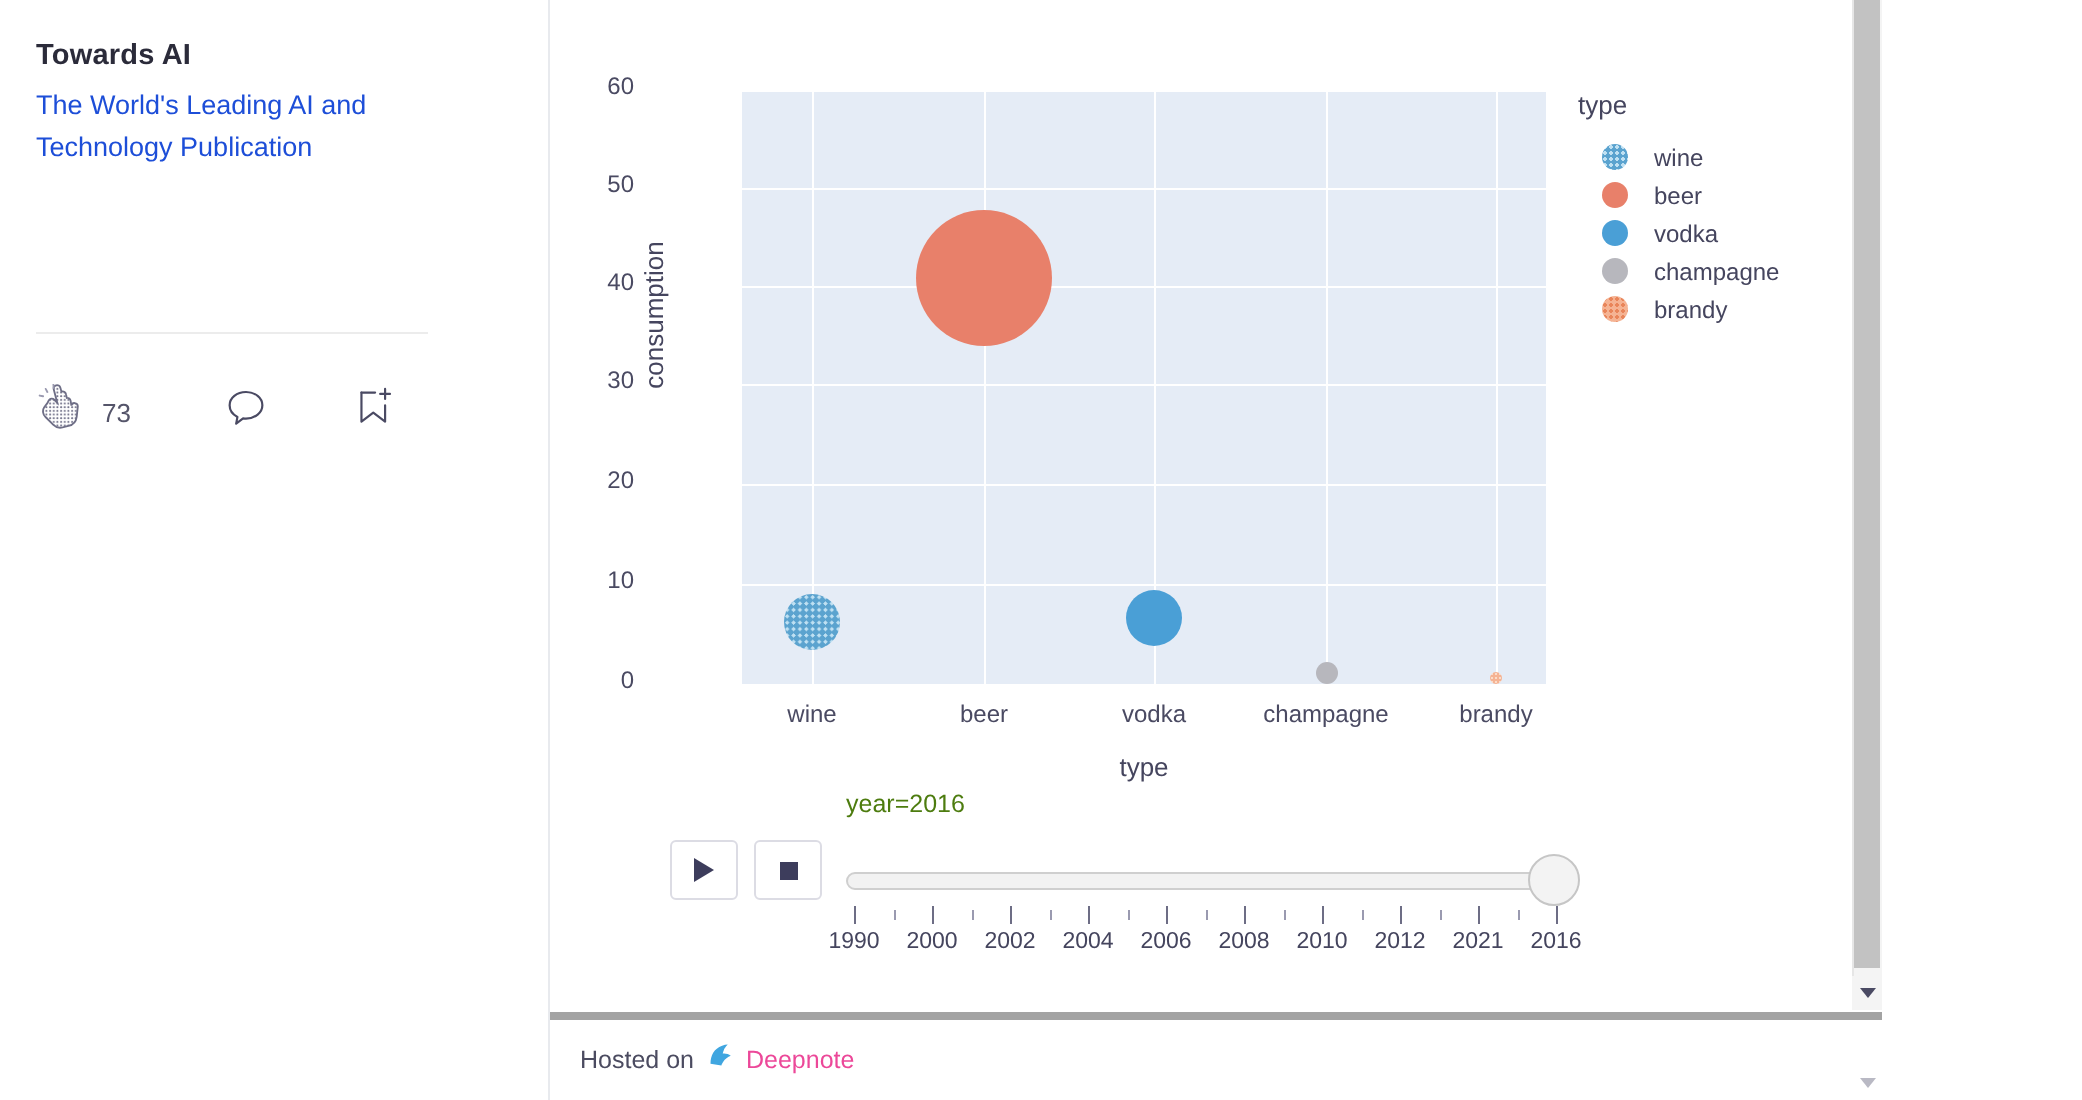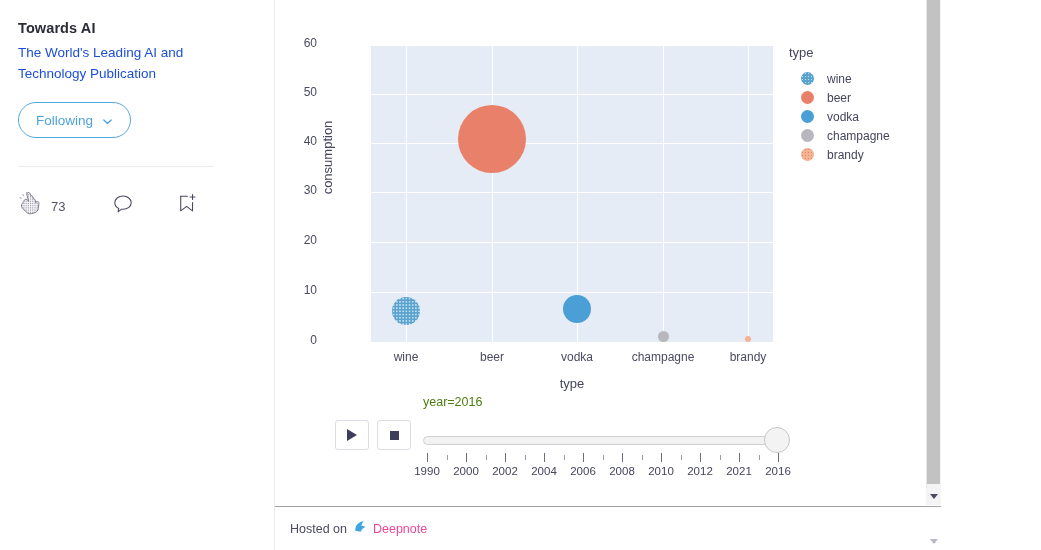--- a/index.html
+++ b/index.html
@@ -39,21 +39,21 @@
   .gap-b { width: 45px; }
 
   
   .nb-panel {
     position: absolute; left: 274px; top: 0; width: 667px; height: 550px;
     background: #fff; border-left: 1px solid #e8eaee;
   }
   .nb-scrollarea { position: absolute; left: 0; top: 0; width: 646px; height: 532px; overflow: hidden; background: #fff; }
   .nb-footer {
     position: absolute; left: 0; top: 506px; width: 666px; height: 44px;
-    background: #fff; border-top: 1px solid #a3a3a3;
+    background: #fff; border-top: 4px solid #a3a3a3;
     display: flex; align-items: center; padding-left: 15px;
   }
   .nb-footer .hosted-txt { font-size: 12.5px; color: #4b4b60; }
   .deepnote-logo { display: inline-block; margin: 0 5px 0 6px; vertical-align: -3px; }
   .deepnote-word { font-size: 12.5px; color: #ec4899; }
 
   
   .sb-track {
     position: absolute; right: 0; top: 0; width: 15px; height: 505px;
     background: #f4f4f4; border-left: 1px solid #e6e6e6;
@@ -146,28 +146,20 @@
 </style>
 </head>
 <body>
 
 <div id="root">
 
   <div class="author-panel">
     <div class="author-name">Towards AI</div>
     <div class="author-tagline">The World's Leading AI and Technology Publication</div>
 
-    <div class="follow-btn">
-      <span>Following</span>
-      <span class="chev">
-        <svg width="11" height="11" viewBox="0 0 12 12">
-          <path d="M2 4.3 L6 8.2 L10 4.3" fill="none" stroke="#4fa3db" stroke-width="1.4" stroke-linecap="round" stroke-linejoin="round"></path>
-        </svg>
-      </span>
-    </div>
 
     <div class="divider-line"></div>
 
     <div class="action-bar">
       <div class="action-item">
         <span>
           <svg width="22" height="24" viewBox="0 0 24 26">
             <defs>
               <pattern id="clapDots" width="2" height="2" patternUnits="userSpaceOnUse">
                 <rect width="2" height="2" fill="#ffffff"></rect>

